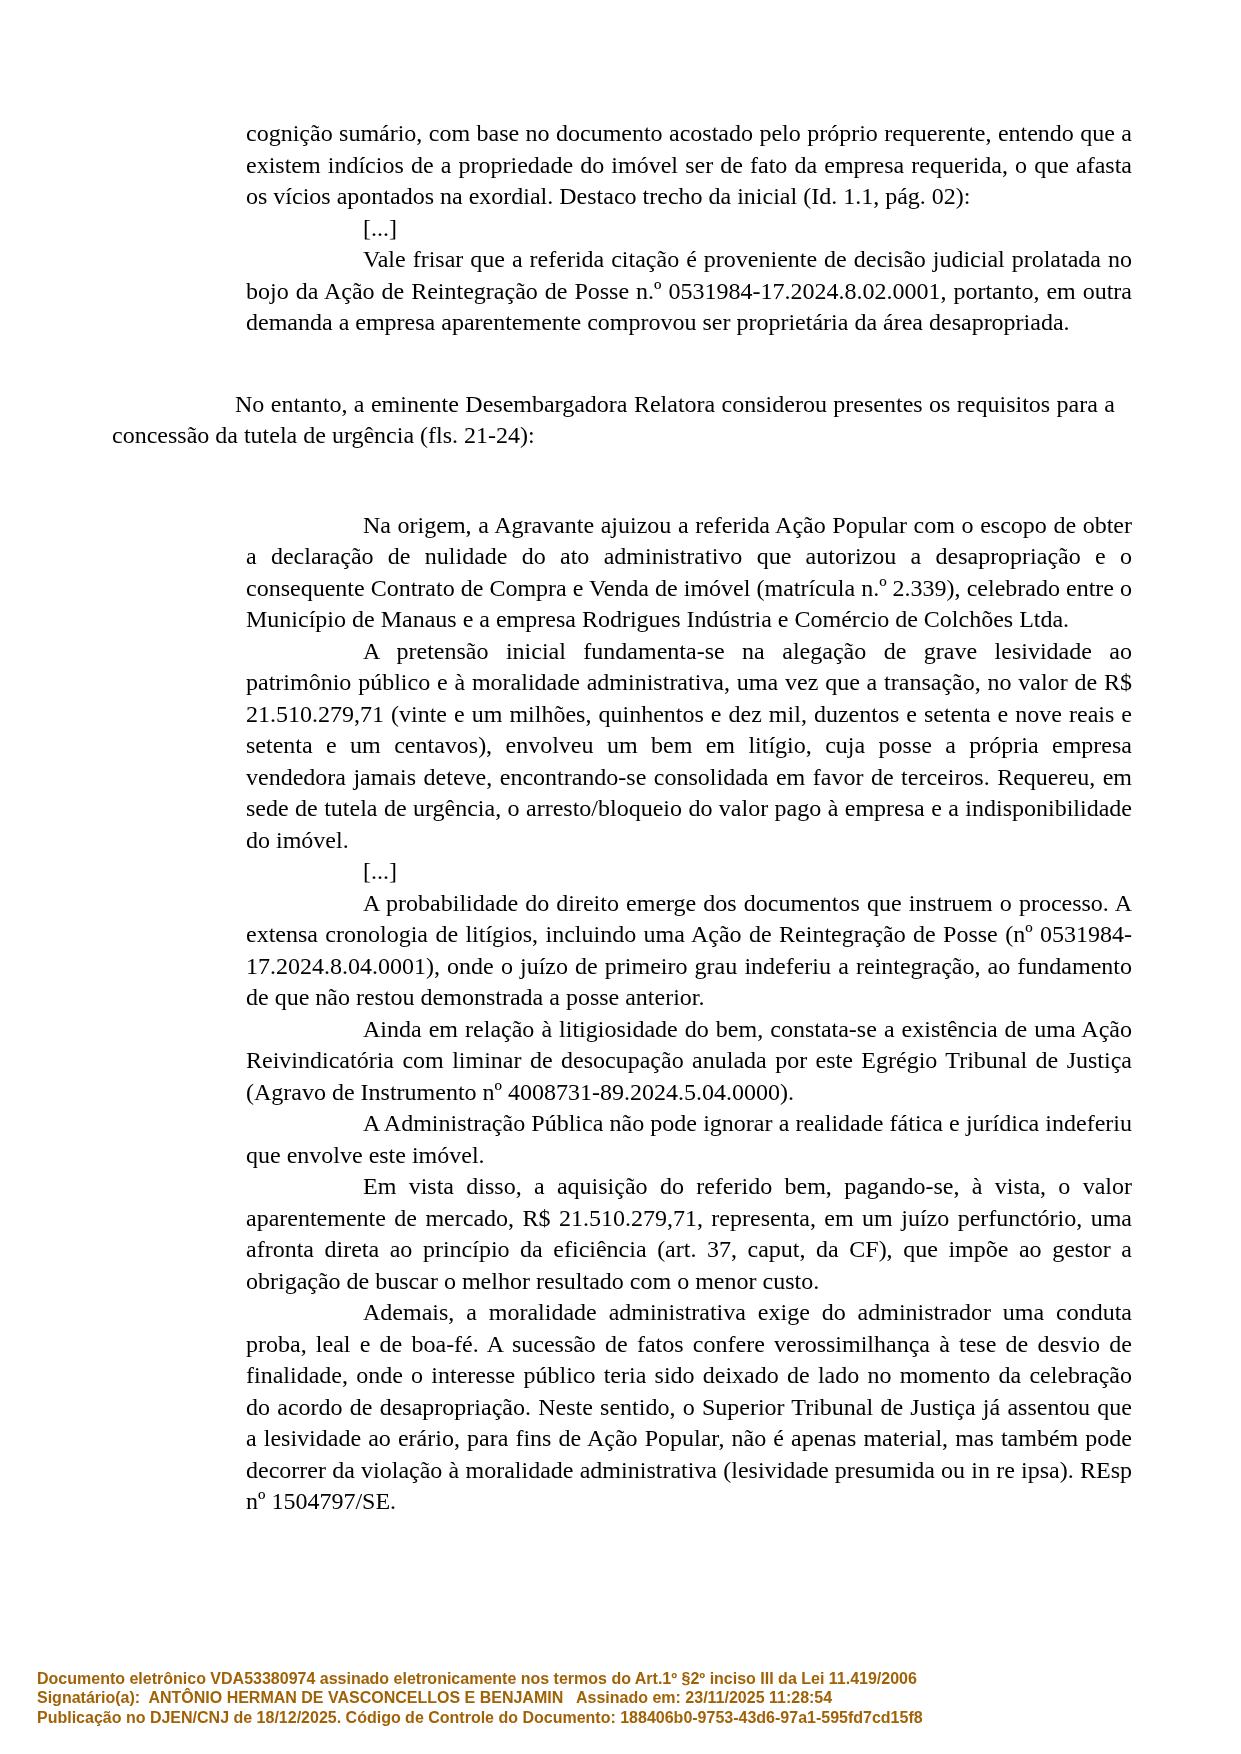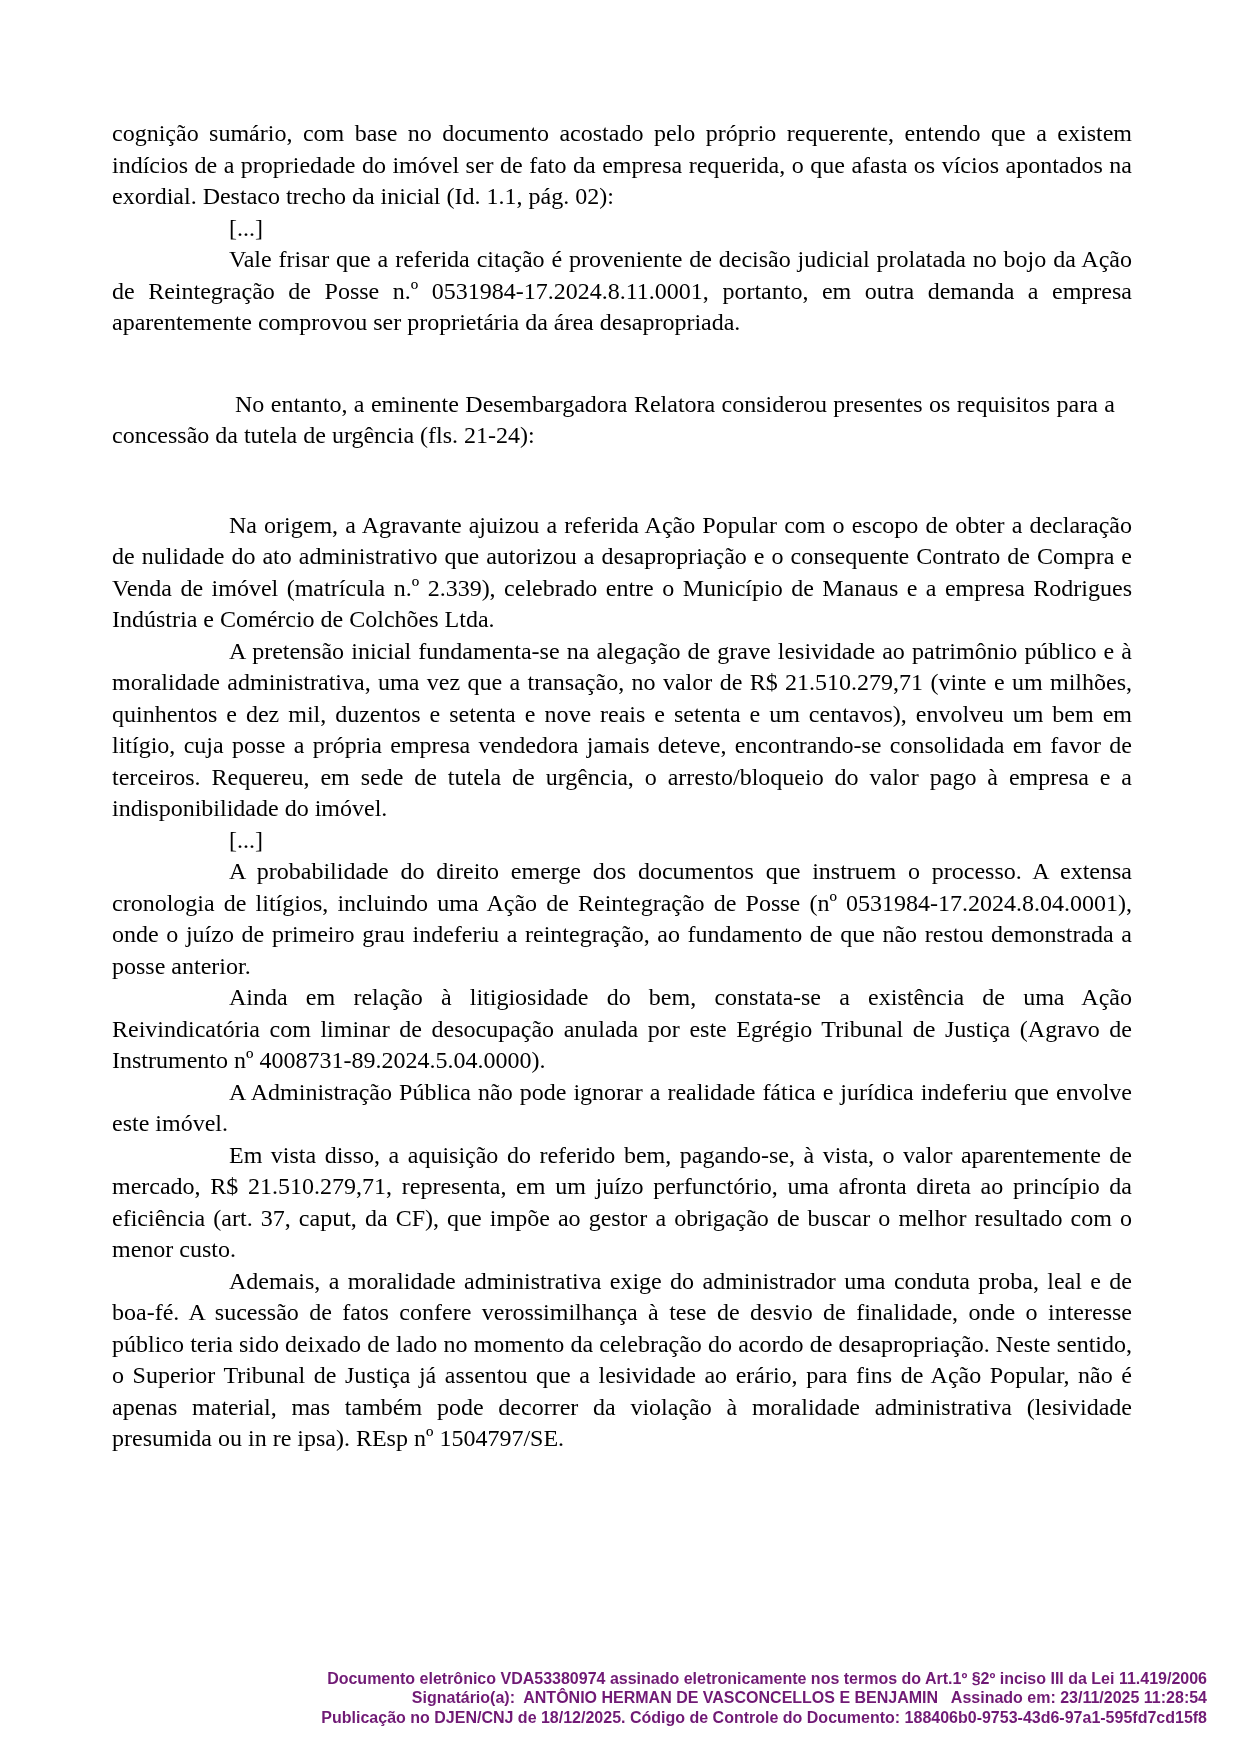--- a/index.html
+++ b/index.html
@@ -19,58 +19,58 @@
     left: 112px;
     top: 118px;
     width: 1020px;
     font-family: "Liberation Serif", "DejaVu Serif", serif;
     font-size: 24px;
     line-height: 31.5px;
     color: #000000;
     text-align: justify;
   }
   .quote {
+    margin-left: 134px;
   }
   .quote p {
     margin: 0;
   }
   .qi {
     text-indent: 117px;
   }
   .main-para {
     margin: 50px 17px 58px 0;
     text-indent: 123px;
   }
   .footer {
     position: absolute;
     left: 37px;
     top: 1669px;
     width: 1170px;
     font-family: "Liberation Sans", "DejaVu Sans", sans-serif;
     font-size: 16px;
     font-weight: bold;
     line-height: 19.4px;
-    color: #701a75;
-    text-align: right;
+    color: #a16207;
   }
   .footer div {
     white-space: pre-wrap;
   }
 </style>
 </head>
 <body>
 
 <div class="sheet">
 
   <div class="content">
 
     <div class="quote">
       <p>cognição sumário, com base no documento acostado pelo próprio requerente, entendo que a existem indícios de a propriedade do imóvel ser de fato da empresa requerida, o que afasta os vícios apontados na exordial. Destaco trecho da inicial (Id. 1.1, pág. 02):</p>
       <p class="qi">[...]</p>
-      <p class="qi">Vale frisar que a referida citação é proveniente de decisão judicial prolatada no bojo da Ação de Reintegração de Posse n.º 0531984-17.2024.8.11.0001, portanto, em outra demanda a empresa aparentemente comprovou ser proprietária da área desapropriada.</p>
+      <p class="qi">Vale frisar que a referida citação é proveniente de decisão judicial prolatada no bojo da Ação de Reintegração de Posse n.º 0531984-17.2024.8.02.0001, portanto, em outra demanda a empresa aparentemente comprovou ser proprietária da área desapropriada.</p>
     </div>
 
     <p class="main-para">No entanto, a eminente Desembargadora Relatora considerou presentes os requisitos para a concessão da tutela de urgência (fls. 21-24):</p>
 
     <div class="quote">
       <p class="qi">Na origem, a Agravante ajuizou a referida Ação Popular com o escopo de obter a declaração de nulidade do ato administrativo que autorizou a desapropriação e o consequente Contrato de Compra e Venda de imóvel (matrícula n.º 2.339), celebrado entre o Município de Manaus e a empresa Rodrigues Indústria e Comércio de Colchões Ltda.</p>
       <p class="qi">A pretensão inicial fundamenta-se na alegação de grave lesividade ao patrimônio público e à moralidade administrativa, uma vez que a transação, no valor de R$ 21.510.279,71 (vinte e um milhões, quinhentos e dez mil, duzentos e setenta e nove reais e setenta e um centavos), envolveu um bem em litígio, cuja posse a própria empresa vendedora jamais deteve, encontrando-se consolidada em favor de terceiros. Requereu, em sede de tutela de urgência, o arresto/bloqueio do valor pago à empresa e a indisponibilidade do imóvel.</p>
       <p class="qi">[...]</p>
       <p class="qi">A probabilidade do direito emerge dos documentos que instruem o processo. A extensa cronologia de litígios, incluindo uma Ação de Reintegração de Posse (nº 0531984-17.2024.8.04.0001), onde o juízo de primeiro grau indeferiu a reintegração, ao fundamento de que não restou demonstrada a posse anterior.</p>
       <p class="qi">Ainda em relação à litigiosidade do bem, constata-se a existência de uma Ação Reivindicatória com liminar de desocupação anulada por este Egrégio Tribunal de Justiça (Agravo de Instrumento nº 4008731-89.2024.5.04.0000).</p>

